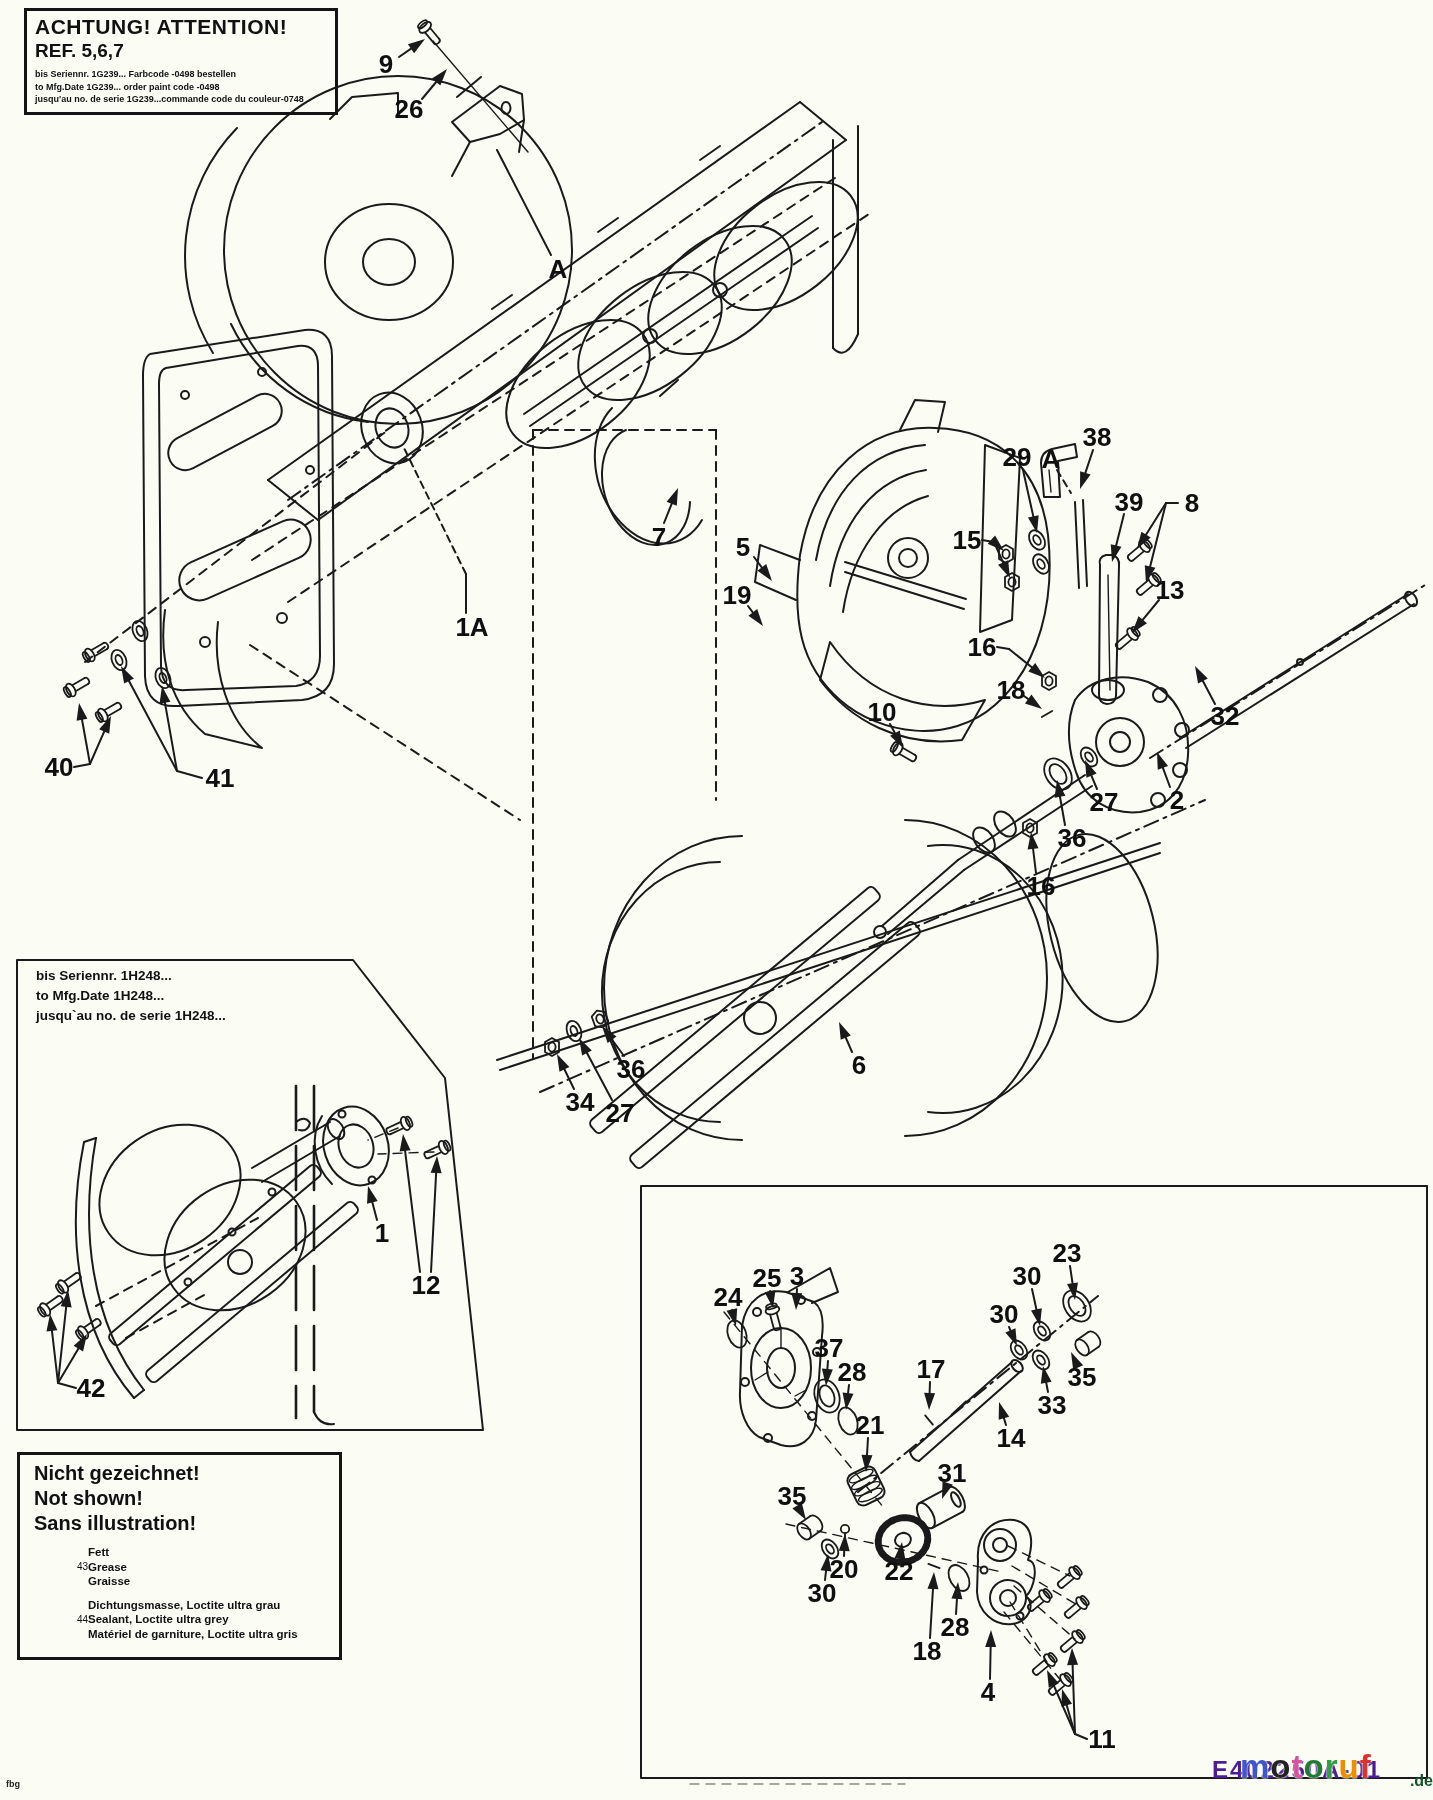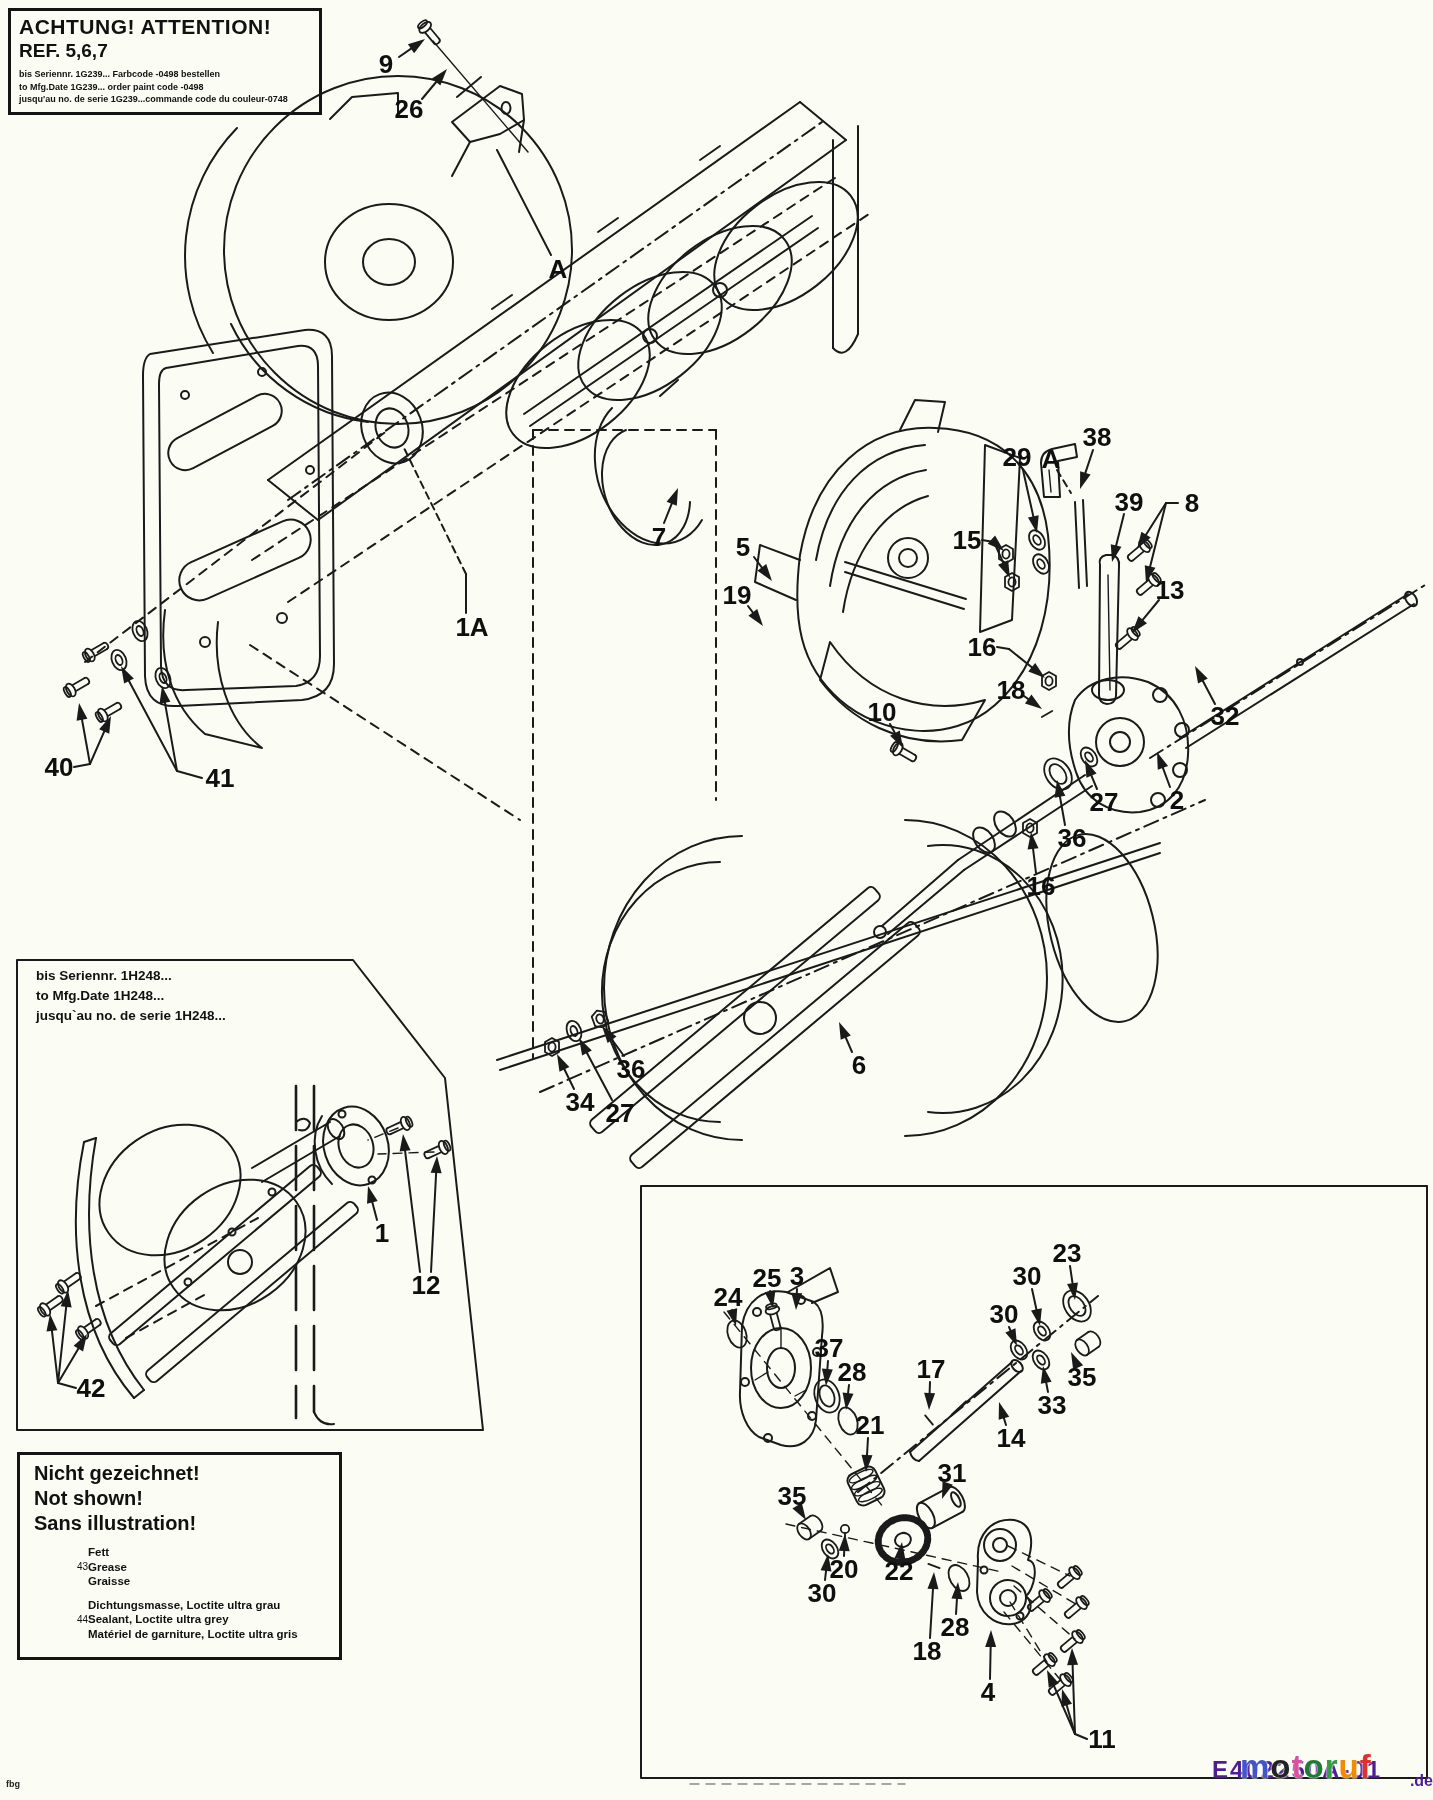--- a/index.html
+++ b/index.html
@@ -11,35 +11,35 @@
   #art .head{fill:#1a1a1a;stroke:none;}
   #art text{fill:#0f0f0f;stroke:none;font:bold 26px "Liberation Sans",sans-serif;
      text-anchor:middle;dominant-baseline:central;}
   #art .dd{stroke-dasharray:15 6 3 6;}
   #art .dsh{stroke-dasharray:9 7;}
   #art .thin{stroke-width:1.4;}
   #art .pipe{stroke-dasharray:44 16;stroke-width:2.6;}
   #art .teeth{stroke-width:7;stroke-dasharray:3.5 3;}
   #art g.glyph *{stroke-width:1.8;}
   .txt{position:absolute;}
-  .warnbox{left:8px;top:8px;width:292px;border:3px solid #141414;padding:4px 8px 6px 8px;background:transparent;}
+  .warnbox{left:24px;top:8px;width:292px;border:3px solid #141414;padding:4px 8px 6px 8px;background:transparent;}
   .warn-title{font-weight:800;font-size:21px;letter-spacing:.5px;}
   .warn-ref{font-weight:800;font-size:19px;margin-top:1px;}
   .warn-small{margin-top:6px;font-weight:700;font-size:9px;line-height:12.5px;}
   .serialnote{left:36px;top:966px;font-weight:700;font-size:13.5px;line-height:20px;}
   .nsbox{left:17px;top:1452px;width:301px;height:196px;border:3px solid #141414;padding:6px 4px 0 14px;}
   .ns-title{font-weight:800;font-size:20px;line-height:25px;}
   .ns-item{display:grid;grid-template-columns:54px auto;margin-top:9px;}
   .ns-ref{font-weight:400;font-size:10px;text-align:right;align-self:center;}
   .ns-lines{font-weight:700;font-size:11.5px;line-height:14.5px;}
   .wm{left:1212px;top:1748px;width:221px;height:48px;}
   .wm-part{position:absolute;left:0;top:8px;font-weight:800;font-size:24px;letter-spacing:2px;color:#4c1d95;white-space:nowrap;}
   .wm-ov{position:absolute;left:28px;top:0;font-weight:800;font-size:33px;letter-spacing:1px;white-space:nowrap;
          text-shadow:0 0 2px #fff,0 0 2px #fff;}
-  .wm-suffix{position:absolute;right:0;bottom:6px;font-weight:700;font-size:16px;color:#4c1d95;}
+  .wm-suffix{position:absolute;right:0;bottom:6px;font-weight:700;font-size:16px;color:#14532d;}
   .fbg{left:6px;top:1779px;font-weight:700;font-size:9px;color:#222;}
 </style>
 </head>
 <body>
 
 <div class="stage">
 
 <svg id="art" viewBox="0 0 1433 1800">
 
   <g>

